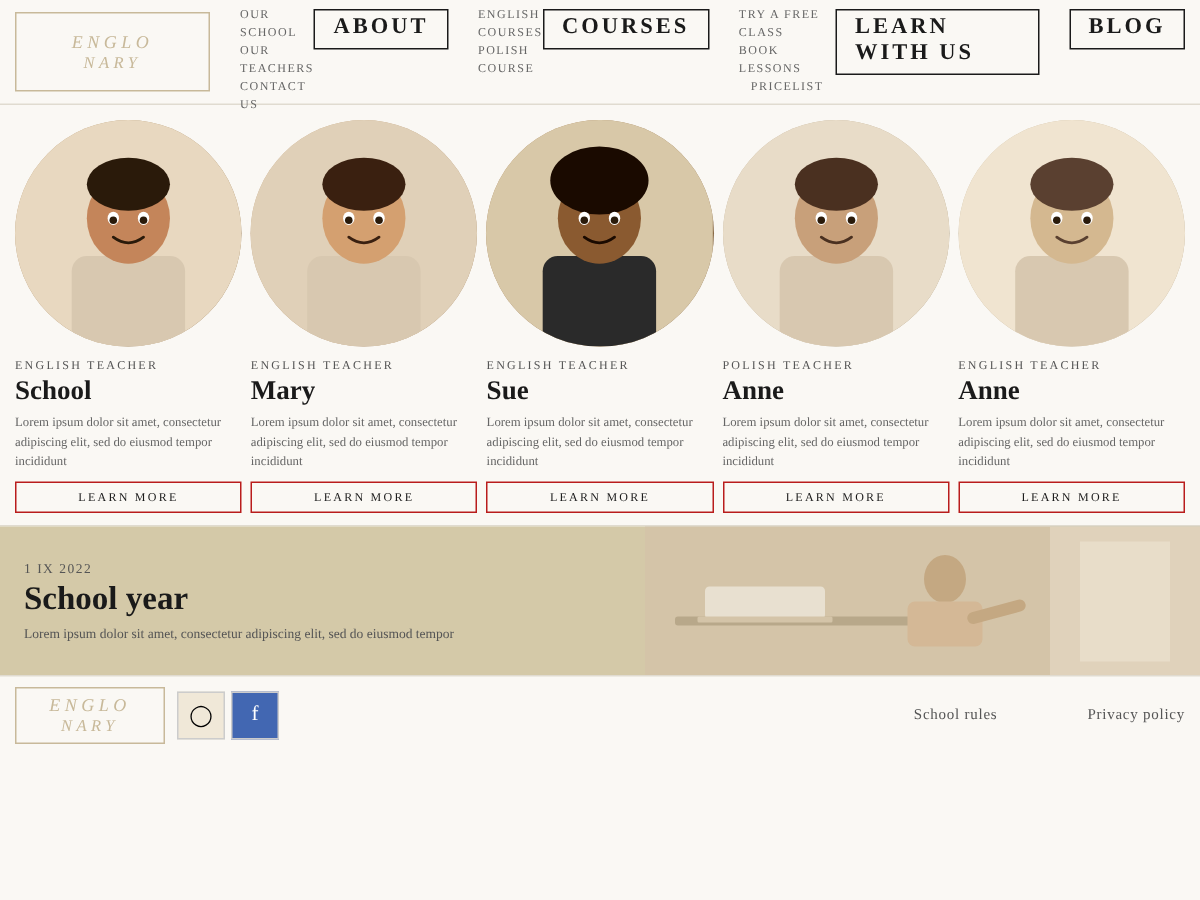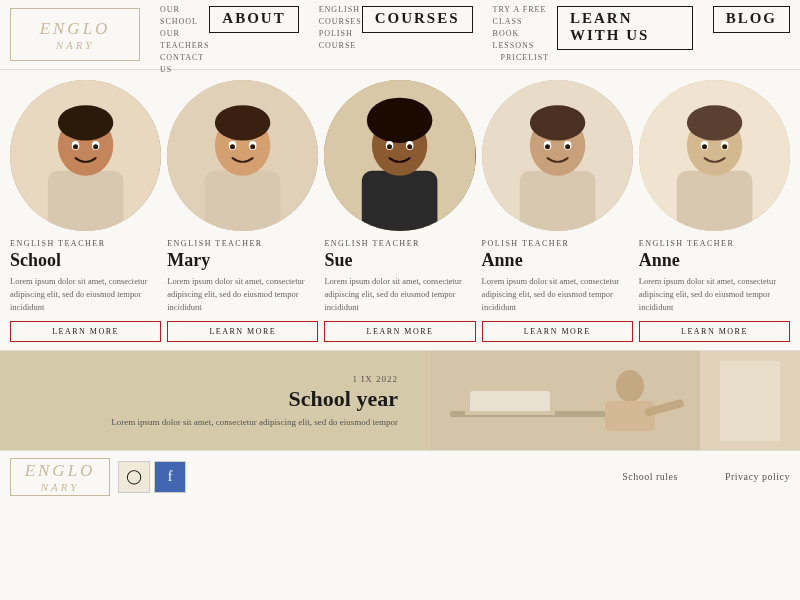--- a/index.html
+++ b/index.html
@@ -24,21 +24,21 @@
       width: 130px;
       min-width: 130px;
       border: 1.5px solid #c8b99a;
       margin: 8px 10px;
       display: flex;
       align-items: center;
       justify-content: center;
       flex-direction: column;
     }
     .logo-text-main {
-      font-size: 17px;
+      font-size: 12px;
       letter-spacing: 3px;
       color: #c8b99a;
       font-style: italic;
     }
     .logo-text-sub {
       font-size: 11px;
       letter-spacing: 3px;
       color: #c8b99a;
       font-style: italic;
     }
@@ -159,22 +159,21 @@
       display: flex;
       height: 100px;
       border-top: 1px solid #e0dbd0;
     }
     .blog-promo {
       flex: 1;
       background: #d4c9a8;
       display: flex;
       flex-direction: column;
       justify-content: center;
-      padding: 12px 32px;
-      align-items: flex-end;
+      padding: 12px 16px;
     }
     .blog-date {
       font-size: 9px;
       color: #555;
       letter-spacing: 1px;
       text-transform: uppercase;
       margin-bottom: 2px;
     }
     .blog-title {
       font-size: 22px;
@@ -230,21 +229,21 @@
       align-items: center;
       justify-content: center;
       cursor: pointer;
       font-size: 14px;
       background: #f5f0e8;
     }
     .social-btn.instagram { background: #f0e8d8; }
     .social-btn.facebook { background: #4267B2; color: white; }
     .footer-links {
       display: flex;
-      gap: 47px;
+      gap: 60px;
       margin-left: auto;
     }
     .footer-link {
       font-size: 10px;
       color: #555;
       cursor: pointer;
       letter-spacing: 0.5px;
     }
 
     

